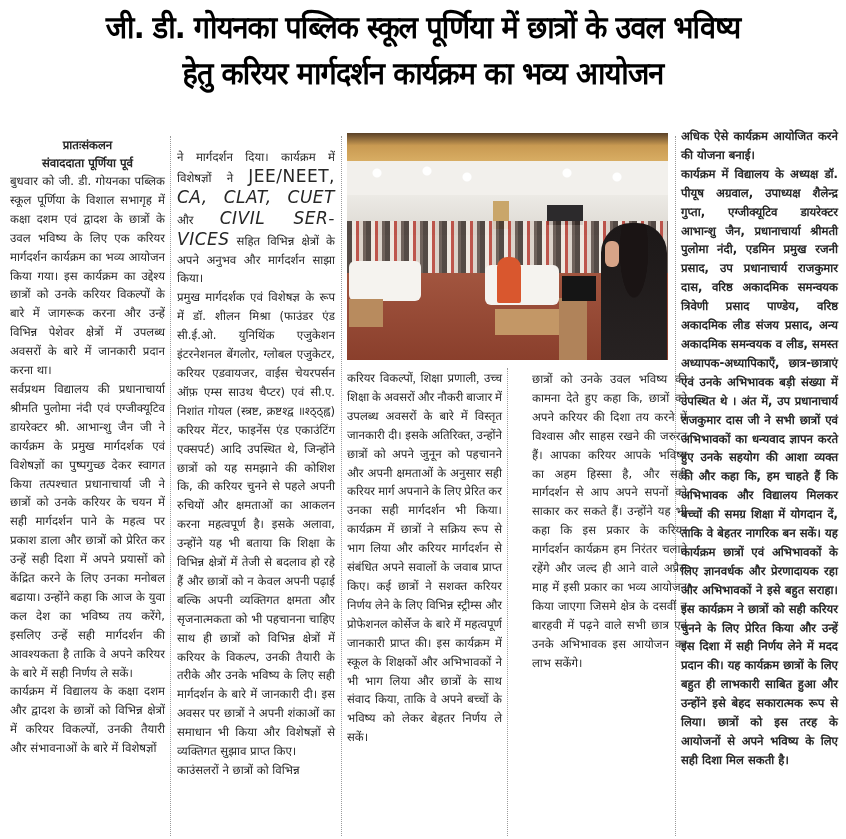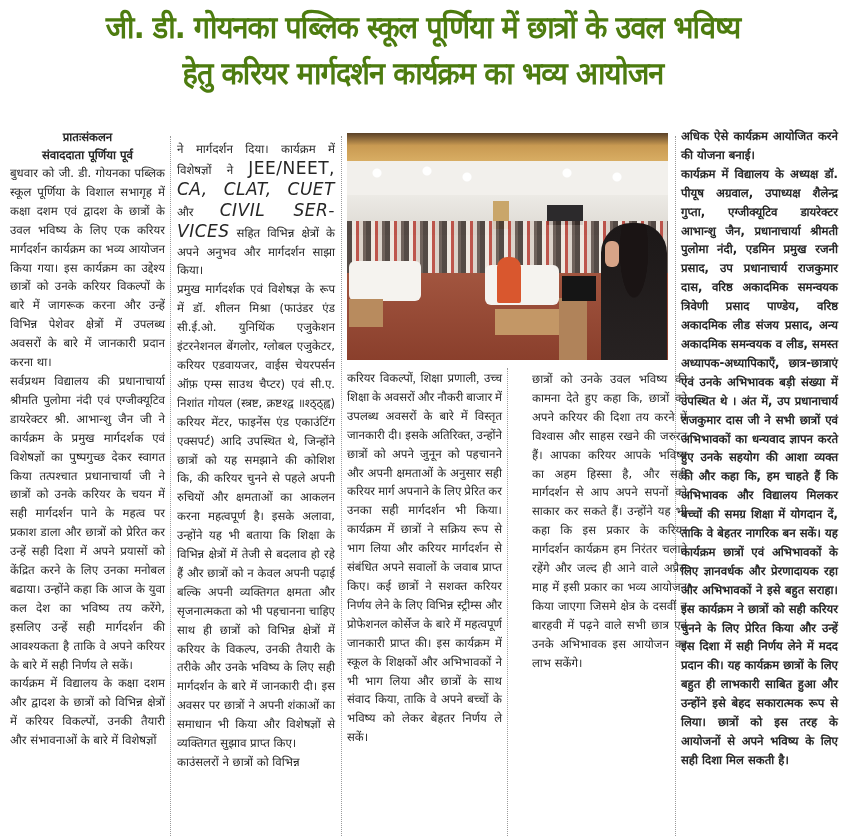--- a/index.html
+++ b/index.html
@@ -1,24 +1,24 @@
 <!DOCTYPE html>
 <html><head>
 <meta charset="utf-8">
 <style>
   html, body { margin: 0; padding: 0; background: #ffffff; }
   body { width: 846px; height: 839px; overflow: hidden; position: relative; font-family: "DejaVu Sans", sans-serif; color: #1d1d1d; }
-  .headline { position: absolute; left: 0; top: 4px; width: 846px; text-align: center; font-family: "DejaVu Sans", sans-serif; font-weight: bold; color: #4d7c0f; letter-spacing: -1px; }
+  .headline { position: absolute; left: 0; top: 4px; width: 846px; text-align: center; font-family: "DejaVu Sans", sans-serif; font-weight: bold; color: #000000; letter-spacing: -1px; }
   .headline .l1 { font-size: 31px; line-height: 46px; transform: scaleX(0.93); display: block; white-space: nowrap; }
   .headline .l2 { font-size: 31px; line-height: 46px; transform: scaleX(0.93); display: block; white-space: nowrap; }
   .col { position: absolute; font-size: 11.6px; line-height: 18.9px; text-align: justify; word-break: normal; color: #262626; }
   .col p { margin: 0; text-indent: 0; }
   .byline { text-align: center; font-weight: bold; font-size: 11.6px; line-height: 18px; margin: 0; }
-  .c1 { left: 10px; top: 128px; width: 155px; }
-  .c2 { left: 177px; top: 140px; width: 158px; }
+  .c1 { left: 10px; top: 136px; width: 155px; }
+  .c2 { left: 177px; top: 148px; width: 158px; }
   .c3 { left: 347px; top: 370px; width: 155px; font-family: Liberation Serif, serif; }
   .c4 { left: 532px; top: 370px; width: 155px; }
   .c5 { left: 681px; top: 127px; width: 157px; font-weight: bold; }
   .exam { font-family: "DejaVu Sans", sans-serif; font-size: 17px; letter-spacing: 0.5px; }
   .exam.it { font-style: italic; }
   .sep { position: absolute; border-left: 1px dotted #9a9a9a; }
   .photo { position: absolute; left: 347px; top: 133px; width: 321px; height: 227px; overflow: hidden; background: #e9e6e1; }
   .photo .ceiling { position: absolute; left: 0; top: 0; width: 100%; height: 28px; background: linear-gradient(#5a4128, #c99a52 45%, #d8ad63 100%); }
   .photo .ceiling2 { position: absolute; left: 0; top: 28px; width: 100%; height: 34px; background: #f2f0ec; }
   .photo .wall { position: absolute; left: 0; top: 62px; width: 100%; height: 40px; background: linear-gradient(#eceae5, #dcd8d2); }

